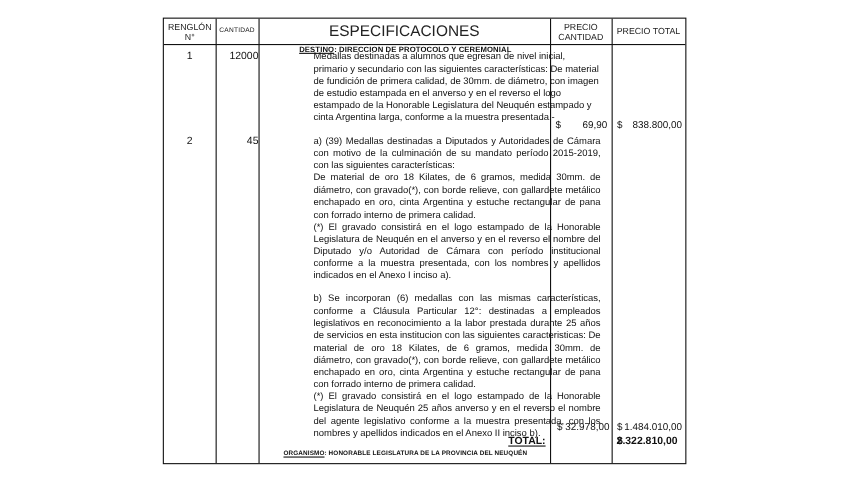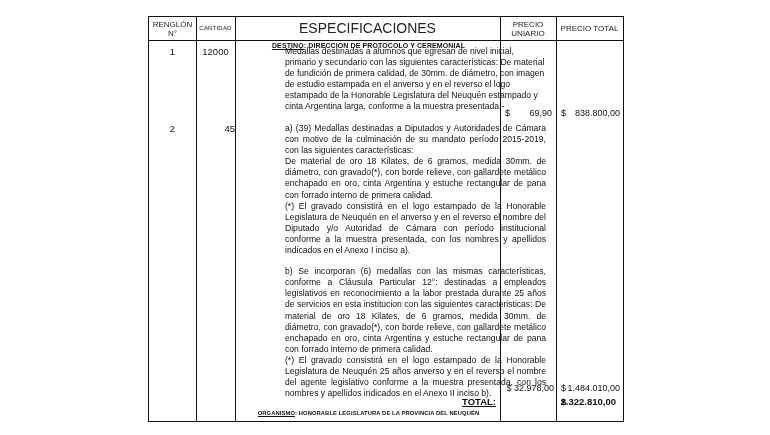--- a/index.html
+++ b/index.html
@@ -31,27 +31,27 @@
   <div class="vline" style="left:47px"></div>
   <div class="vline" style="left:86px"></div>
   <div class="vline" style="left:351px"></div>
   <div class="vline" style="left:407px"></div>
 
   <div class="hline" style="top:23px"></div>
 
   <div class="hdr" style="left:0;width:47px;">RENGLÓN N°</div>
   <div class="hdr small" style="left:47px;width:39px;">CANTIDAD</div>
   <div class="hdr big" style="left:86px;width:265px;">ESPECIFICACIONES</div>
-  <div class="hdr" style="left:351px;width:56px;padding:0 8px;box-sizing:border-box;">PRECIO UNIARIO</div>
+  <div class="hdr" style="left:351px;width:56px;padding:0 8px;box-sizing:border-box;">PRECIO CANTIDAD</div>
   <div class="hdr" style="left:407px;width:67px;">PRECIO TOTAL</div>
 
   <div class="destino"><u>DESTINO</u><span>: DIRECCION DE PROTOCOLO Y CEREMONIAL</span></div>
 
   <div class="cell-num" style="left:0;width:47px;top:29px;">1</div>
-  <div class="cell-num" style="left:47px;width:39px;top:29px;">12000</div>
+  <div class="cell-num" style="left:47px;width:39px;top:29px;text-align:right;">12000</div>
   <div class="spec" style="top:29px;">
     <p class="first">Medallas destinadas a alumnos que egresan de nivel inicial, primario y secundario con las siguientes características: De material de fundición de primera calidad, de 30mm. de diámetro, con imagen de estudio estampada en el anverso y en el reverso el logo estampado de la Honorable Legislatura del Neuquén estampado y cinta Argentina larga, conforme a la muestra presentada.-</p>
   </div>
   <div class="price" style="left:356px;width:47px;top:91px;height:12px;">
     <span class="cur">$</span>
     <span class="amt">69,90</span>
   </div>
   <div class="price" style="left:412px;width:59px;top:91px;height:12px;">
     <span class="cur">$</span>
     <span class="amt">838.800,00</span>

